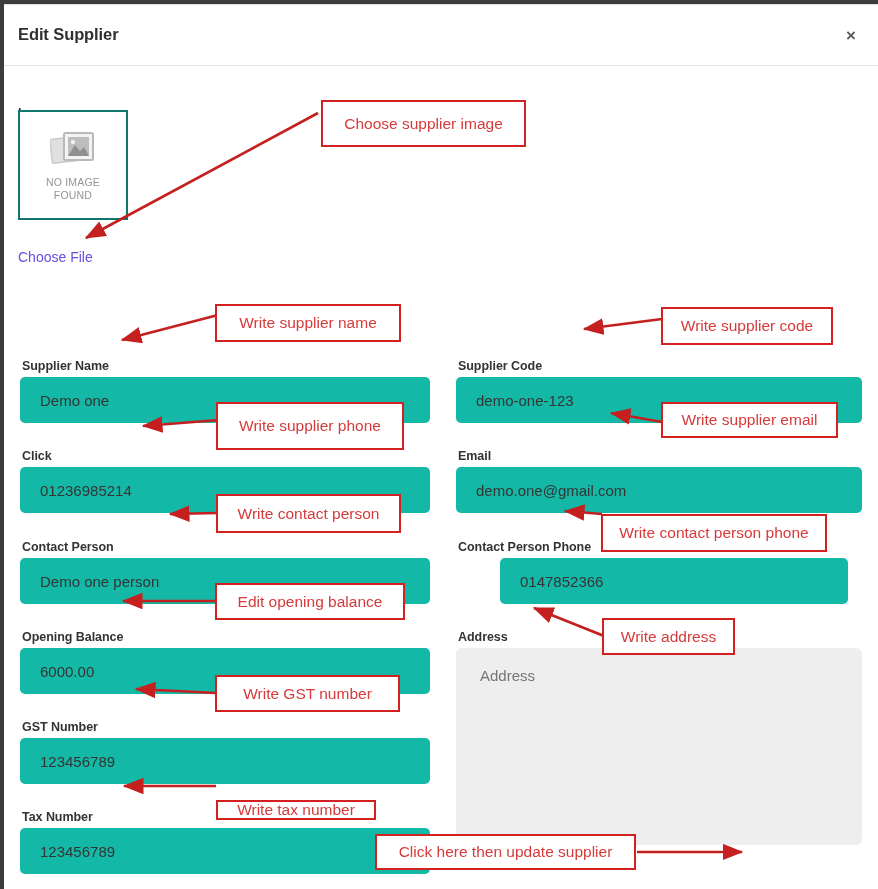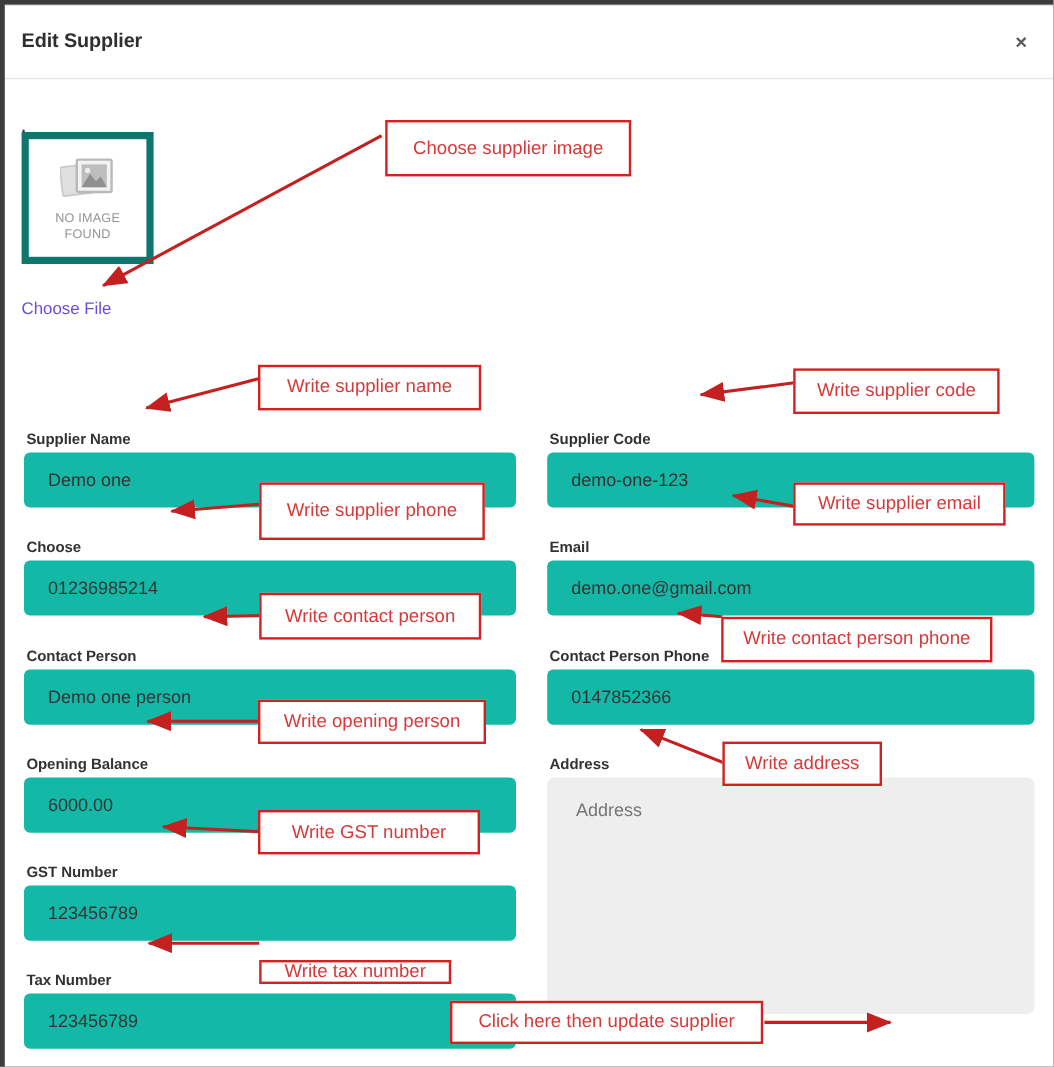--- a/index.html
+++ b/index.html
@@ -80,21 +80,21 @@
     position: absolute;
     left: 14px;
     top: 40px;
   }
   .image-box {
     position: absolute;
     left: 14px;
     top: 44px;
     width: 110px;
     height: 110px;
-    border: 6px solid #0f766e;
+    border: 2px solid #0f766e;
     background: #ffffff;
     box-sizing: border-box;
     display: flex;
     flex-direction: column;
     align-items: center;
     justify-content: center;
   }
   .ph-icon {
     width: 46px;
     height: 42px;
@@ -207,21 +207,21 @@
         </div>
       </div>
       <a class="choose-file">Choose File</a>
 
       <div class="field" style="left:16px; top:293px; width:410px;">
         <div class="label">Supplier Name</div>
         <input class="input-box" style="width: 410px;" value="Demo one">
       </div>
 
       <div class="field" style="left:16px; top:383px; width:410px;">
-        <div class="label">Choose</div>
+        <div class="label">Click</div>
         <input class="input-box" style="width: 410px;" value="01236985214">
       </div>
 
       <div class="field" style="left:16px; top:474px; width:410px;">
         <div class="label">Contact Person</div>
         <input class="input-box" style="width: 410px;" value="Demo one person">
       </div>
 
       <div class="field" style="left:16px; top:564px; width:410px;">
         <div class="label">Opening Balance</div>
@@ -243,21 +243,21 @@
         <input class="input-box" style="width: 406px;" value="demo-one-123">
       </div>
 
       <div class="field" style="left:452px; top:383px; width:406px;">
         <div class="label">Email</div>
         <input class="input-box" style="width: 406px;" value="demo.one@gmail.com">
       </div>
 
       <div class="field" style="left:452px; top:474px; width:406px;">
         <div class="label">Contact Person Phone</div>
-        <input class="input-box" style="width: 406px;" value="0147852366">
+        <input class="input-box" style="width: 348px; margin-left: 44px;" value="0147852366">
       </div>
 
       <div class="field" style="left:452px; top:564px; width:406px;">
         <div class="label">Address</div>
         <textarea class="textarea-box" style="width: 406px; height: 197px;" placeholder="Address"></textarea>
       </div>
 
     </div>
   </div>
 
@@ -294,20 +294,20 @@
       <line x1="637" y1="852" x2="742" y2="852" stroke="#c42020" stroke-width="2.6" marker-end="url(#ah)"></line>
     </svg>
 
     <div class="anno" style="left:321px; top:100px; width:205px; height:47px;">Choose supplier image</div>
     <div class="anno" style="left:215px; top:304px; width:186px; height:38px;">Write supplier name</div>
     <div class="anno" style="left:661px; top:307px; width:172px; height:38px;">Write supplier code</div>
     <div class="anno" style="left:216px; top:402px; width:188px; height:48px;">Write supplier phone</div>
     <div class="anno" style="left:661px; top:402px; width:177px; height:36px;">Write supplier email</div>
     <div class="anno" style="left:216px; top:494px; width:185px; height:39px;">Write contact person</div>
     <div class="anno" style="left:601px; top:514px; width:226px; height:38px;">Write contact person phone</div>
-    <div class="anno" style="left:215px; top:583px; width:190px; height:37px;">Write opening person</div>
+    <div class="anno" style="left:215px; top:583px; width:190px; height:37px;">Edit opening balance</div>
     <div class="anno" style="left:602px; top:618px; width:133px; height:37px;">Write address</div>
     <div class="anno" style="left:215px; top:675px; width:185px; height:37px;">Write GST number</div>
     <div class="anno" style="left:216px; top:800px; width:160px; height:20px;">Write tax number</div>
     <div class="anno" style="left:375px; top:834px; width:261px; height:36px;">Click here then update supplier</div>
   </div>
 
 </div>
 
 </body></html>

